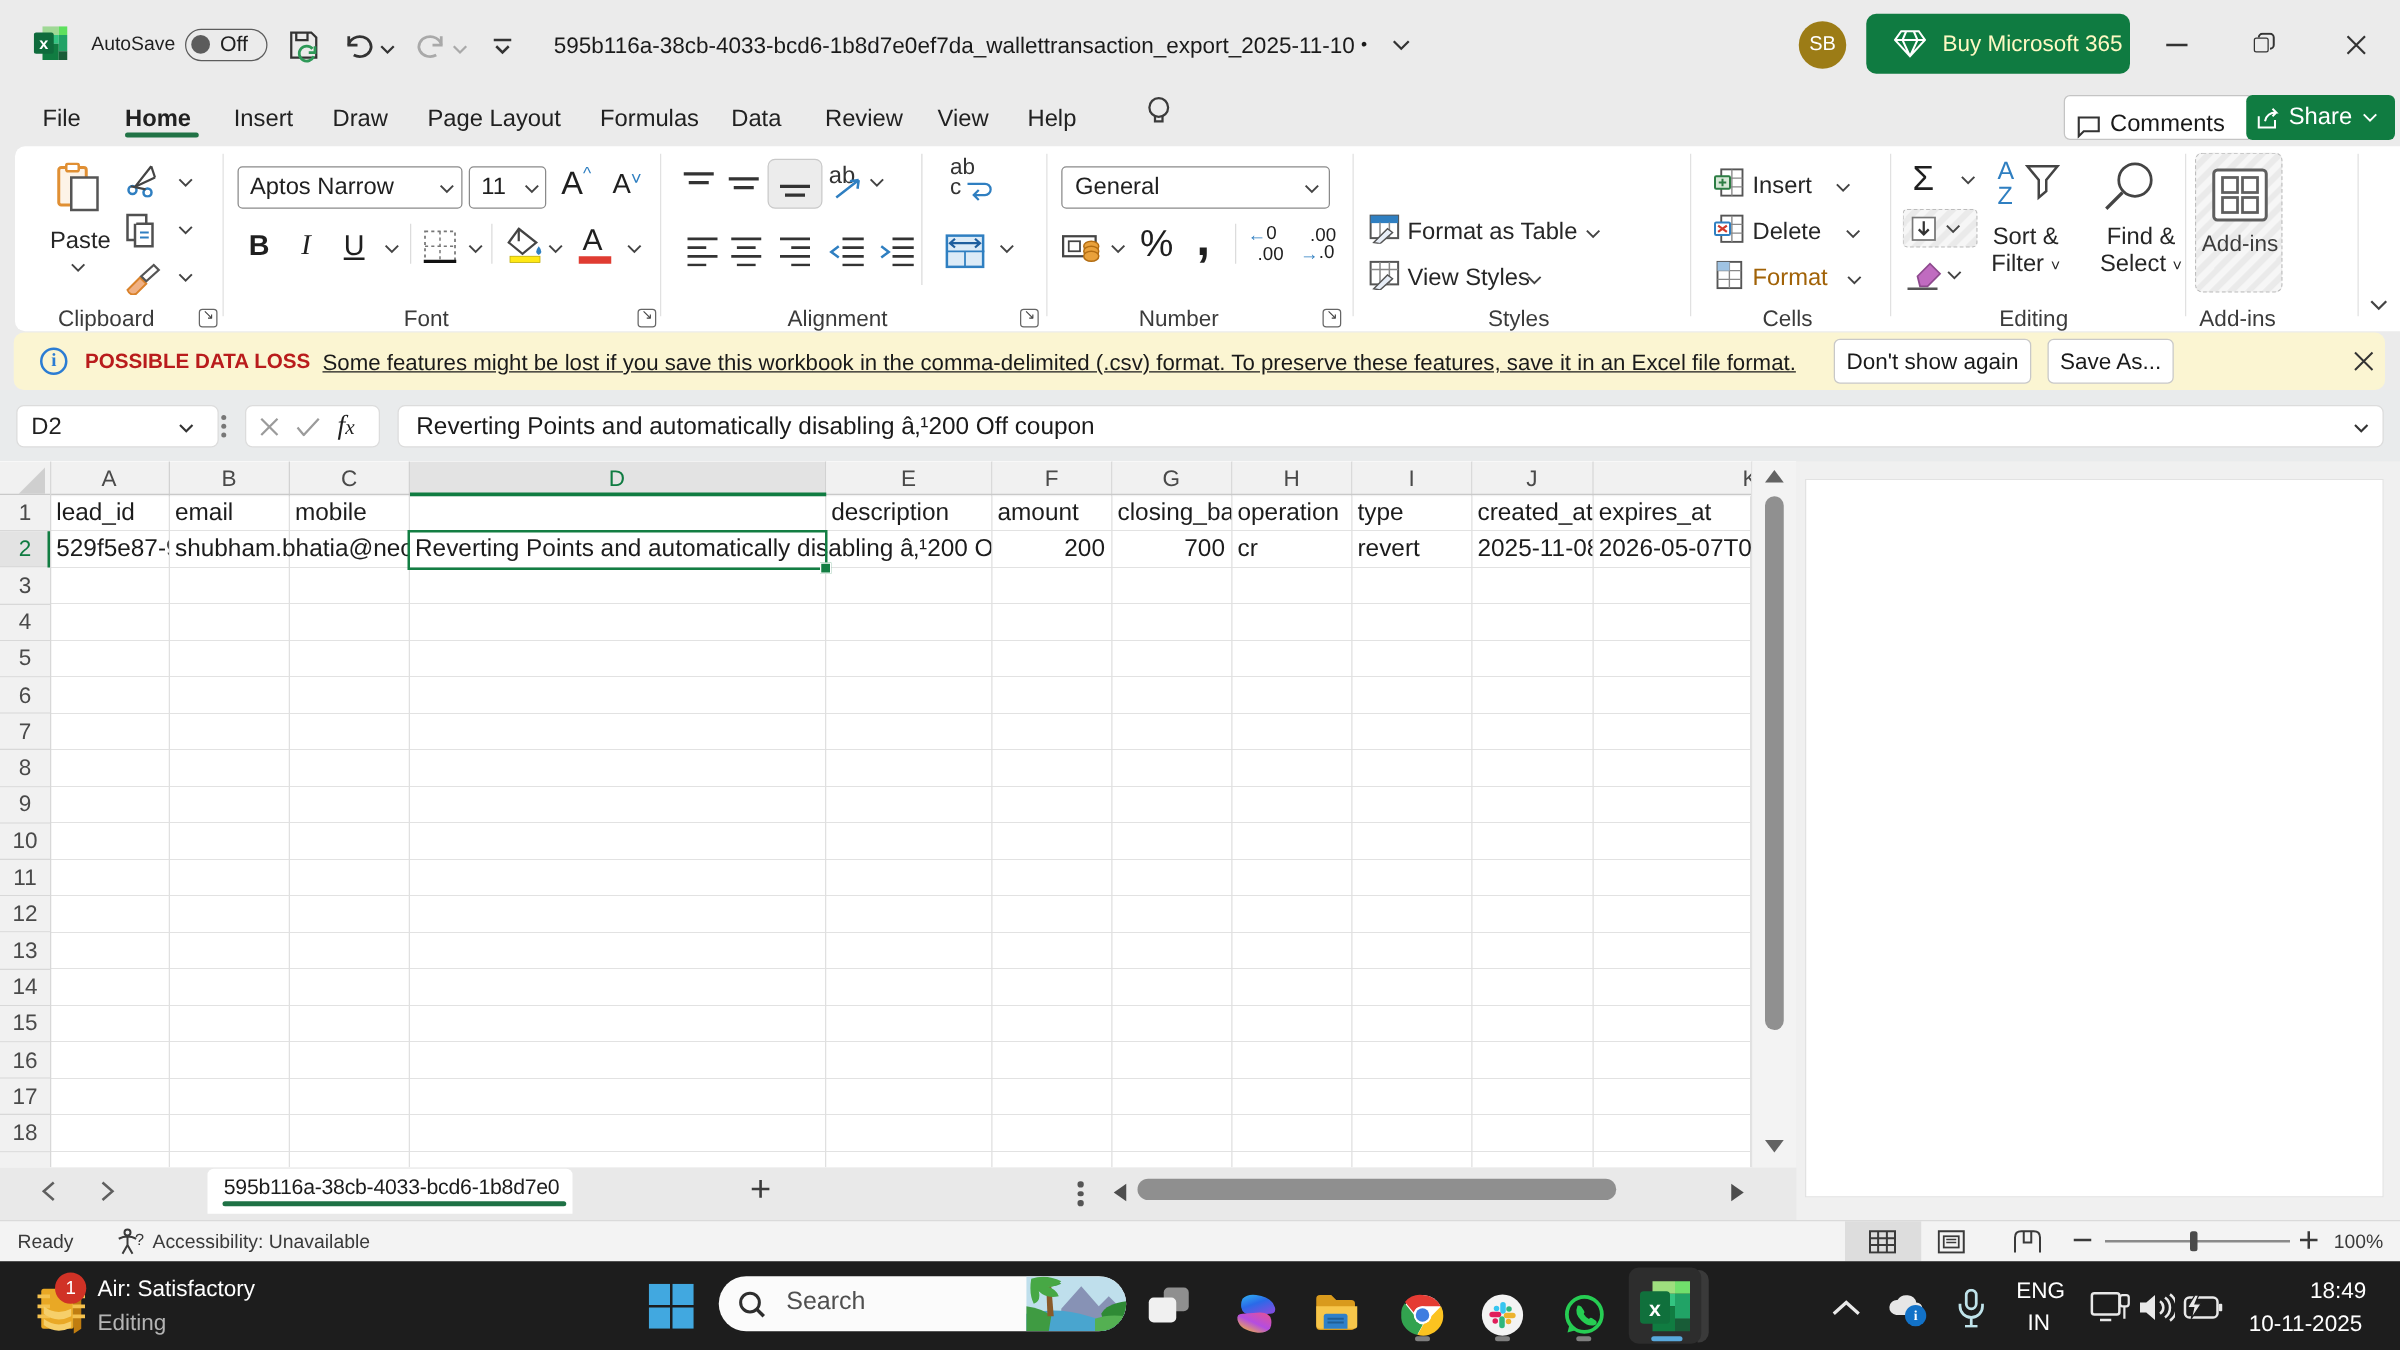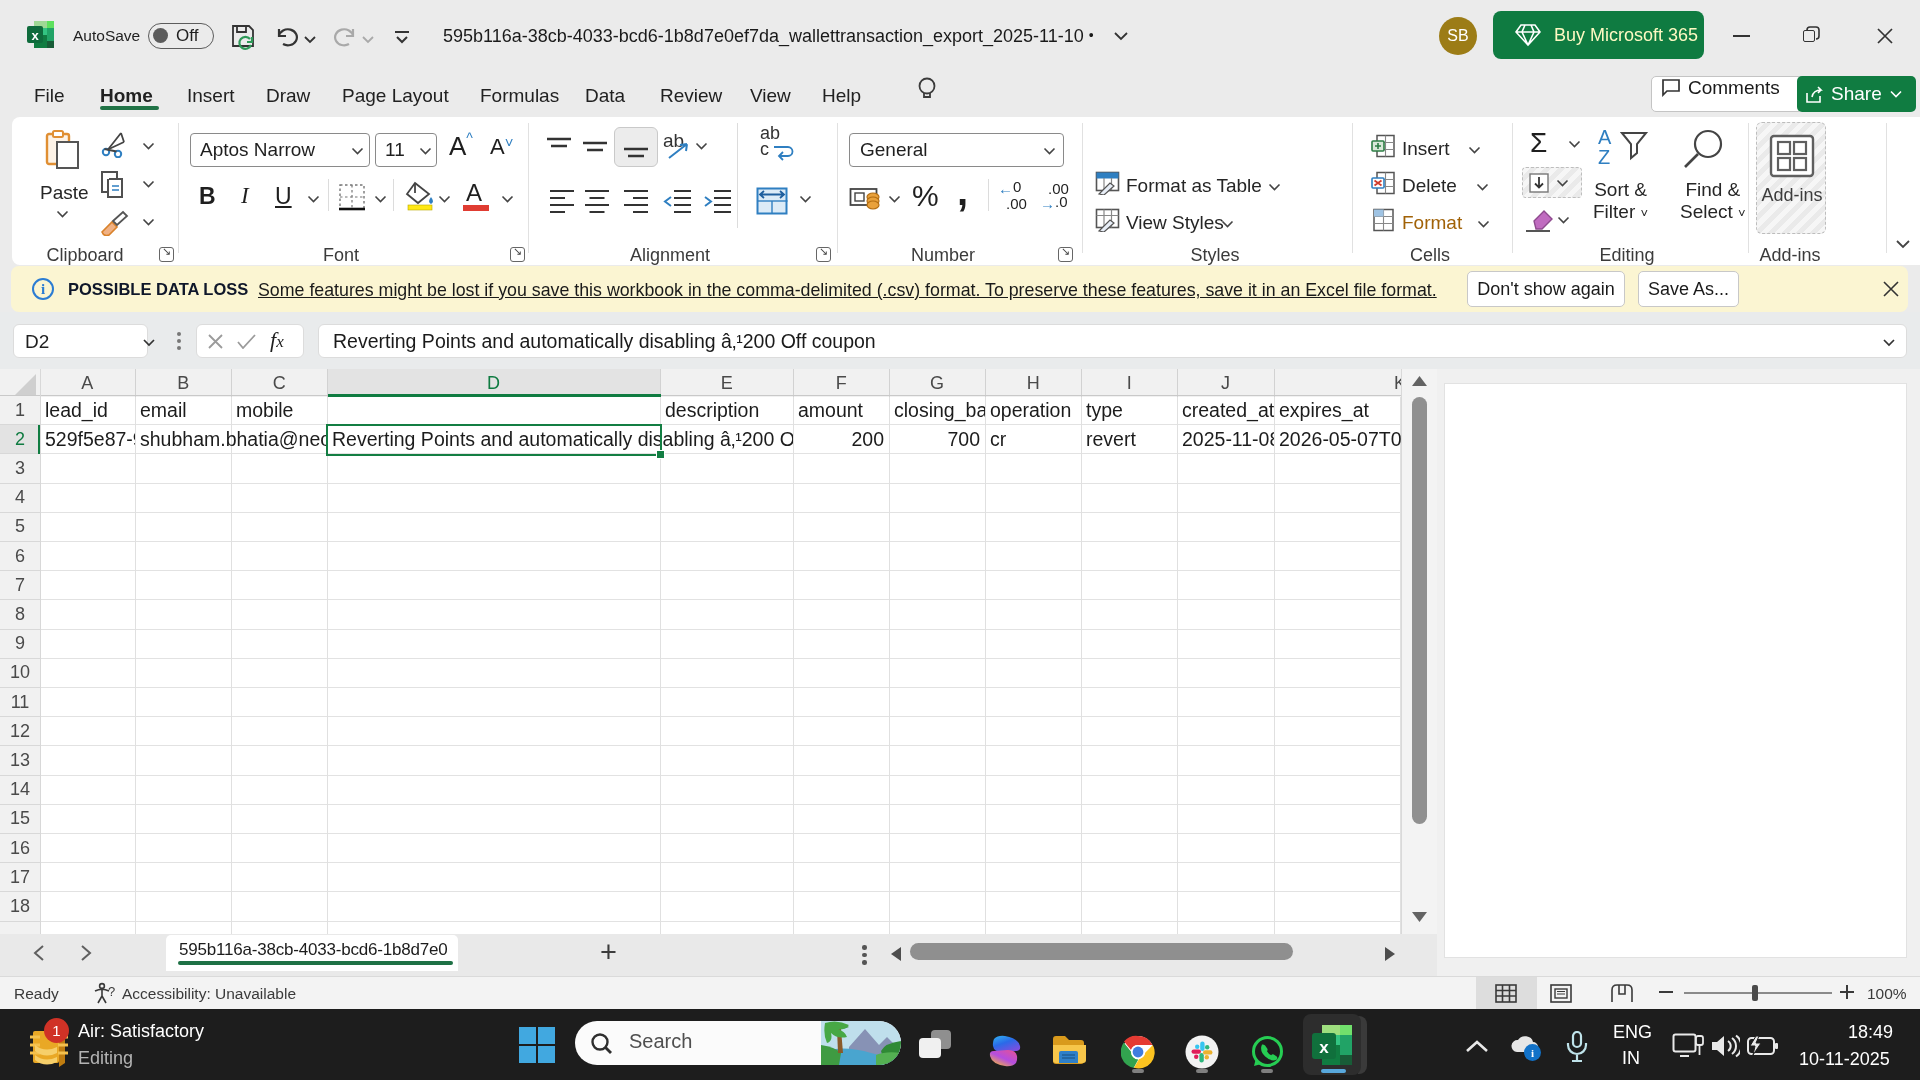--- a/index.html
+++ b/index.html
@@ -120,21 +120,21 @@
   <div class="menutab" style="left:585px">Data</div>
   <div class="menutab" style="left:660px">Review</div>
   <div class="menutab" style="left:750px">View</div>
   <div class="menutab" style="left:822px">Help</div>
 
   <svg class="abs" style="left:916px;top:14px" width="22" height="28" viewBox="0 0 22 28">
     <circle cx="11" cy="10" r="7.5" fill="none" stroke="#3b3b3b" stroke-width="1.8"></circle>
     <path d="M8 17 v4 h6 v-4 M8.5 21 h5" fill="none" stroke="#3b3b3b" stroke-width="1.8"></path>
   </svg>
 
-  <div class="abs" style="left:1651px;top:14px;width:152px;height:36px;background:#fff;border:1px solid #c4c4c4;border-radius:5px;display:flex;align-items:flex-start">
+  <div class="abs" style="left:1651px;top:14px;width:152px;height:36px;background:#fff;border:1px solid #c4c4c4;border-radius:5px;display:flex;align-items:flex-end">
     <svg style="margin-left:9px" width="20" height="20" viewBox="0 0 20 20">
         <path d="M2 3 h16 v11 h-12 l-4 4 z" fill="none" stroke="#333" stroke-width="1.7"></path>
       </svg>
     <span style="font-size:19px;color:#1a1a1a;margin-left:7px">Comments</span>
   </div>
 
   <div class="abs" style="left:1797px;top:14px;width:119px;height:36px;background:#107c41;border-radius:5px;display:flex;align-items:center">
     <svg style="margin-left:8px" width="19" height="19" viewBox="0 0 19 19">
       <path d="M2 8 v9 h13 v-6" fill="none" stroke="#fff" stroke-width="1.6"></path>
       <path d="M7 12 c1-5 5-7 9-7 l-3-3 m3 3 l-3 3" fill="none" stroke="#fff" stroke-width="1.6"></path>
@@ -421,30 +421,30 @@
       <rect x="25" y="24" width="12" height="12" fill="none" stroke="#5f5f5f" stroke-width="2.2"></rect>
     </svg>
     <div class="abs" style="left:0;top:62px;width:70px;text-align:center;font-size:18px;color:#3c3c3c">Add-ins</div>
   </div>
   <svg class="abs" style="left:1895px;top:122px" width="16" height="11" viewBox="0 0 16 11">
       <path d="M2 2 l6 6 l6 -6" fill="none" stroke="#444" stroke-width="1.8"></path>
     </svg>
 </div>
 <div id="ybar">
   <div class="abs" style="left:21px;top:12px;width:22px;height:22px;border-radius:50%;border:2px solid #2b7cd3;color:#2b7cd3;font-size:15px;font-weight:bold;font-family:'Liberation Serif',serif;display:flex;align-items:center;justify-content:center">i</div>
-  <div class="abs" style="left:57px;top:14px;font-size:16.5px;font-weight:600;color:#0f172a">POSSIBLE DATA LOSS</div>
+  <div class="abs" style="left:57px;top:14px;font-size:16.5px;font-weight:600;color:#b91c1c">POSSIBLE DATA LOSS</div>
   <div class="abs" style="left:247px;top:14px;font-size:17.8px;color:#1a1a1a;text-decoration:underline;white-space:nowrap">Some features might be lost if you save this workbook in the comma-delimited (.csv) format. To preserve these features, save it in an Excel file format.</div>
   <div class="abs" style="left:1456px;top:5px;width:158px;height:36px;background:#fff;border:1px solid #c8c8c8;border-radius:5px;font-size:18px;color:#1a1a1a;display:flex;align-items:center;justify-content:center">Don't show again</div>
   <div class="abs" style="left:1627px;top:5px;width:101px;height:36px;background:#fff;border:1px solid #c8c8c8;border-radius:5px;font-size:18px;color:#1a1a1a;display:flex;align-items:center;justify-content:center">Save As...</div>
   <svg class="abs" style="left:1872px;top:15px" width="16" height="16" viewBox="0 0 16 16">
       <path d="M1 1 L15 15 M15 1 L1 15" stroke="#333" stroke-width="1.6"></path>
     </svg>
 </div>
 <div id="frow">
-  <div class="wbox" style="left:13px;top:12px;width:135px;height:34px">
+  <div class="wbox" style="left:13px;top:12px;width:162px;height:34px">
     <div class="abs" style="left:11px;top:6px;font-size:19px;color:#1f1f1f">D2</div>
     <svg class="abs" style="left:128px;top:13px" width="14" height="10" viewBox="0 0 14 10">
         <path d="M2 2 l5 5 l5 -5" fill="none" stroke="#333" stroke-width="1.7"></path>
       </svg>
   </div>
   <div class="abs" style="left:177px;top:20px;width:4px;height:4px;border-radius:50%;background:#777"></div>
     <div class="abs" style="left:177px;top:27px;width:4px;height:4px;border-radius:50%;background:#777"></div>
     <div class="abs" style="left:177px;top:34px;width:4px;height:4px;border-radius:50%;background:#777"></div>
   <div class="wbox" style="left:196px;top:12px;width:108px;height:34px">
     <svg class="abs" style="left:11px;top:9px" width="15" height="15" viewBox="0 0 15 15">

